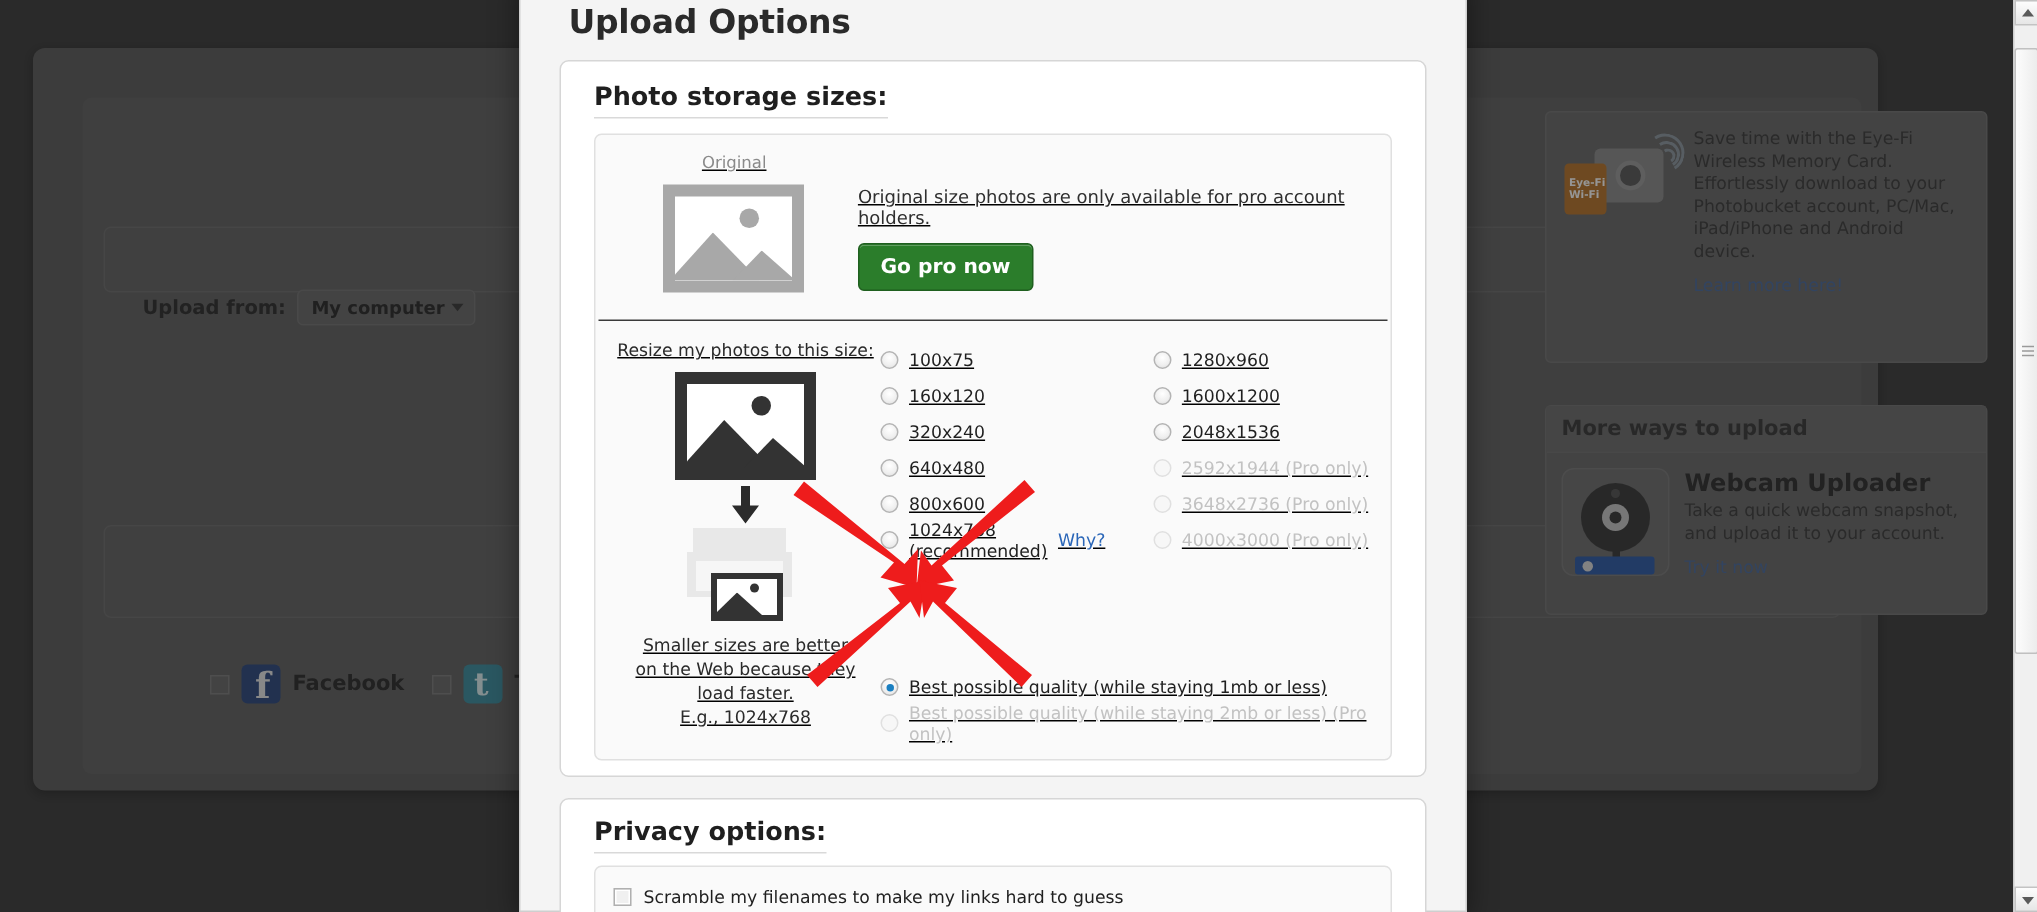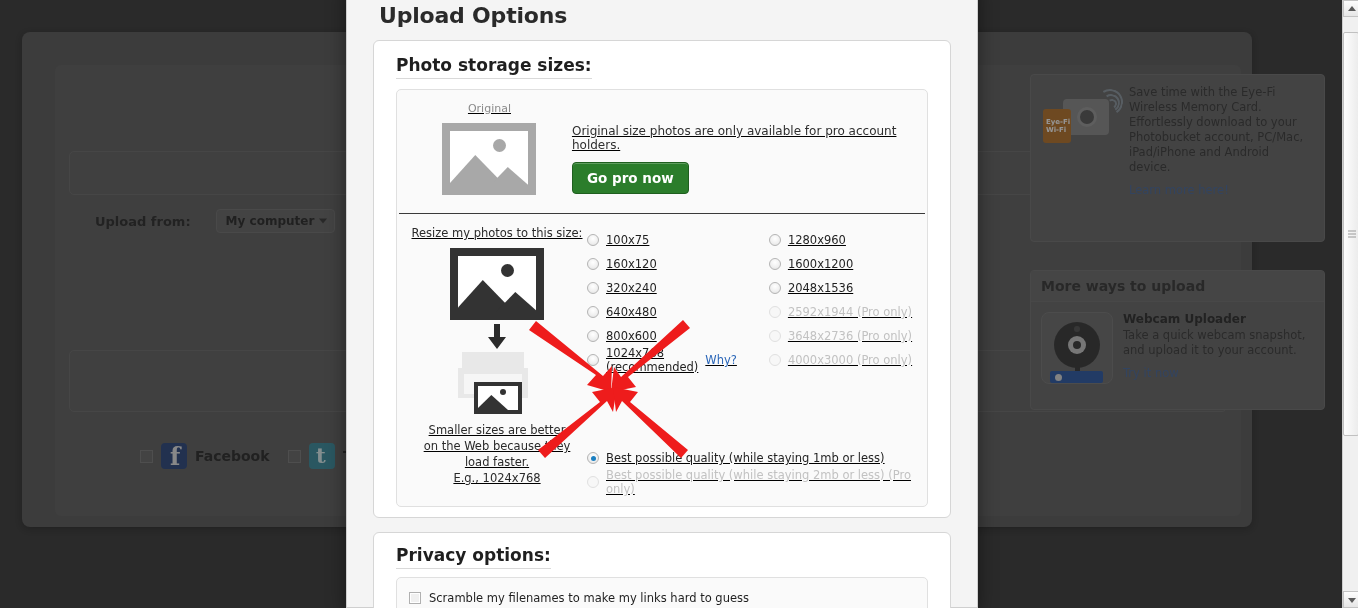--- a/index.html
+++ b/index.html
@@ -24,22 +24,22 @@
     position:absolute; left:33px; top:33px; right:11px; bottom:11px;
     background:#636363; border-radius:6px;
   }
   .behind-strip{
     position:absolute; left:14px; right:14px;
     background:#656565; border:1px solid #6f6f6f; border-radius:5px;
   }
   #strip-upload{ top:86px; height:44px; }
   #strip-social{ top:285px; height:62px; }
   #upload-from-row{
-    position:absolute; left:40px; top:144px;
-    display:flex; align-items:center; gap:25px;
+    position:absolute; left:40px; top:128px;
+    display:flex; align-items:center; gap:7px;
   }
   #upload-from-label{
     font-size:13px; color:#2e2e2e; font-weight:bold;
     font-family:"DejaVu Sans", sans-serif;
   }
   #upload-from-select{
     background:#6a6a6a; border:1px solid #757575; border-radius:4px;
     padding:4px 20px 4px 9px; font-size:12px; font-weight:bold; color:#2b2b2b;
     position:relative; min-width:106px;
   }
@@ -76,21 +76,21 @@
   #rail-instant{ left:1030px; top:74px; width:295px; height:168px; }
   #rail-more{ left:1030px; top:270px; width:295px; height:140px; }
   .rail-head{
     height:31px; line-height:31px; padding:0 10px;
     font-size:14px; font-weight:bold; color:#3a3a3a;
     border-bottom:1px solid #747474; background:#6d6d6d;
   }
   .rail-body{ display:flex; padding:10px; gap:10px; }
   .rail-text{ font-size:11.5px; line-height:15px; color:#3d3d3d; }
   .rail-link{ color:#4c6c9e; font-size:11.5px; display:block; margin-top:8px; }
-  .rail-title{ font-size:12px; font-weight:bold; color:#2e2e2e; margin-bottom:2px; }
+  .rail-title{ font-size:16px; font-weight:bold; color:#2e2e2e; margin-bottom:2px; }
 
   
   #eyefi-thumb{ width:78px;height:60px;position:relative;flex:none;margin-top:4px;}
   #eyefi-body{position:absolute;left:22px;top:10px;width:46px;height:36px;background:#8c8c8c;border-radius:4px;}
   #eyefi-lens{position:absolute;left:36px;top:18px;width:20px;height:20px;border-radius:50%;background:#5a5a5a;border:3px solid #9b9b9b;}
   #eyefi-card{position:absolute;left:2px;top:20px;width:28px;height:34px;background:#b9762c;border-radius:3px;}
   #eyefi-card span{position:absolute;left:3px;top:9px;font-size:7px;font-weight:bold;color:#fff;}
   .wifi-arc{position:absolute;border:2px solid #8f9aa3;border-radius:50%;border-left-color:transparent;border-bottom-color:transparent;}
   #arc1{right:2px;top:10px;width:10px;height:10px;transform:rotate(12deg);}
   #arc2{right:-1px;top:5px;width:18px;height:18px;transform:rotate(12deg);}

